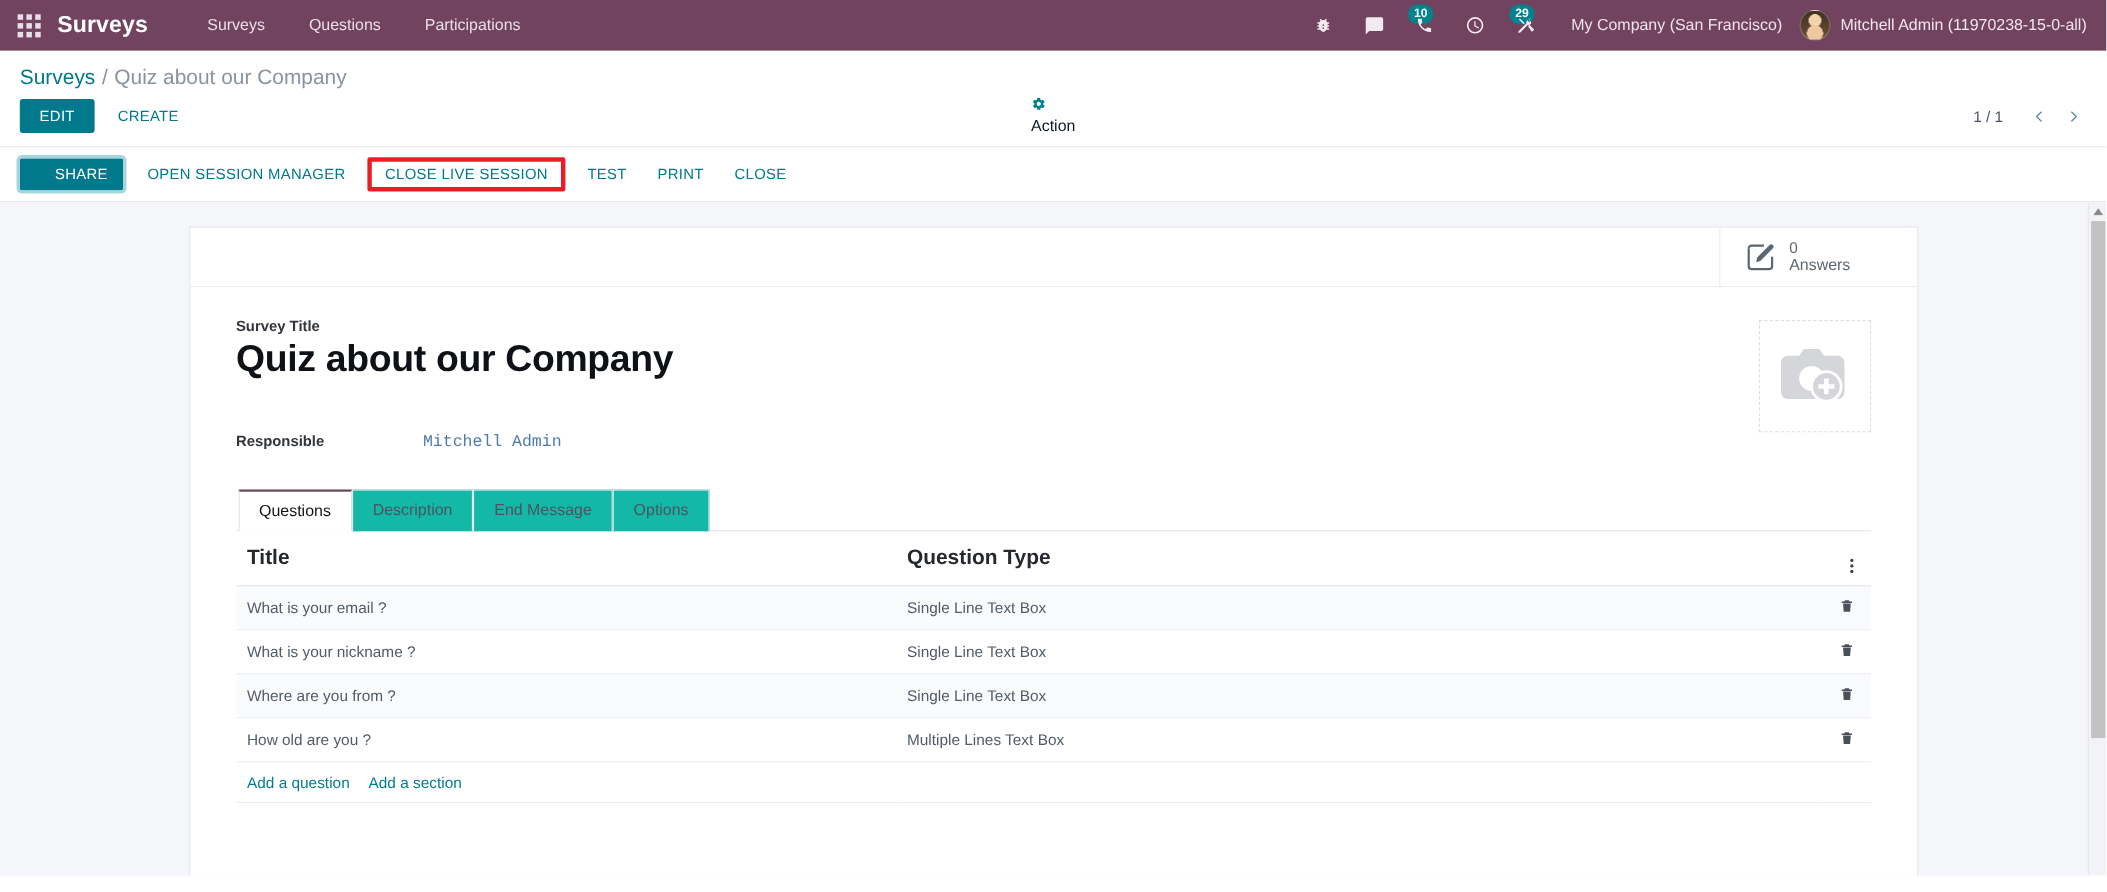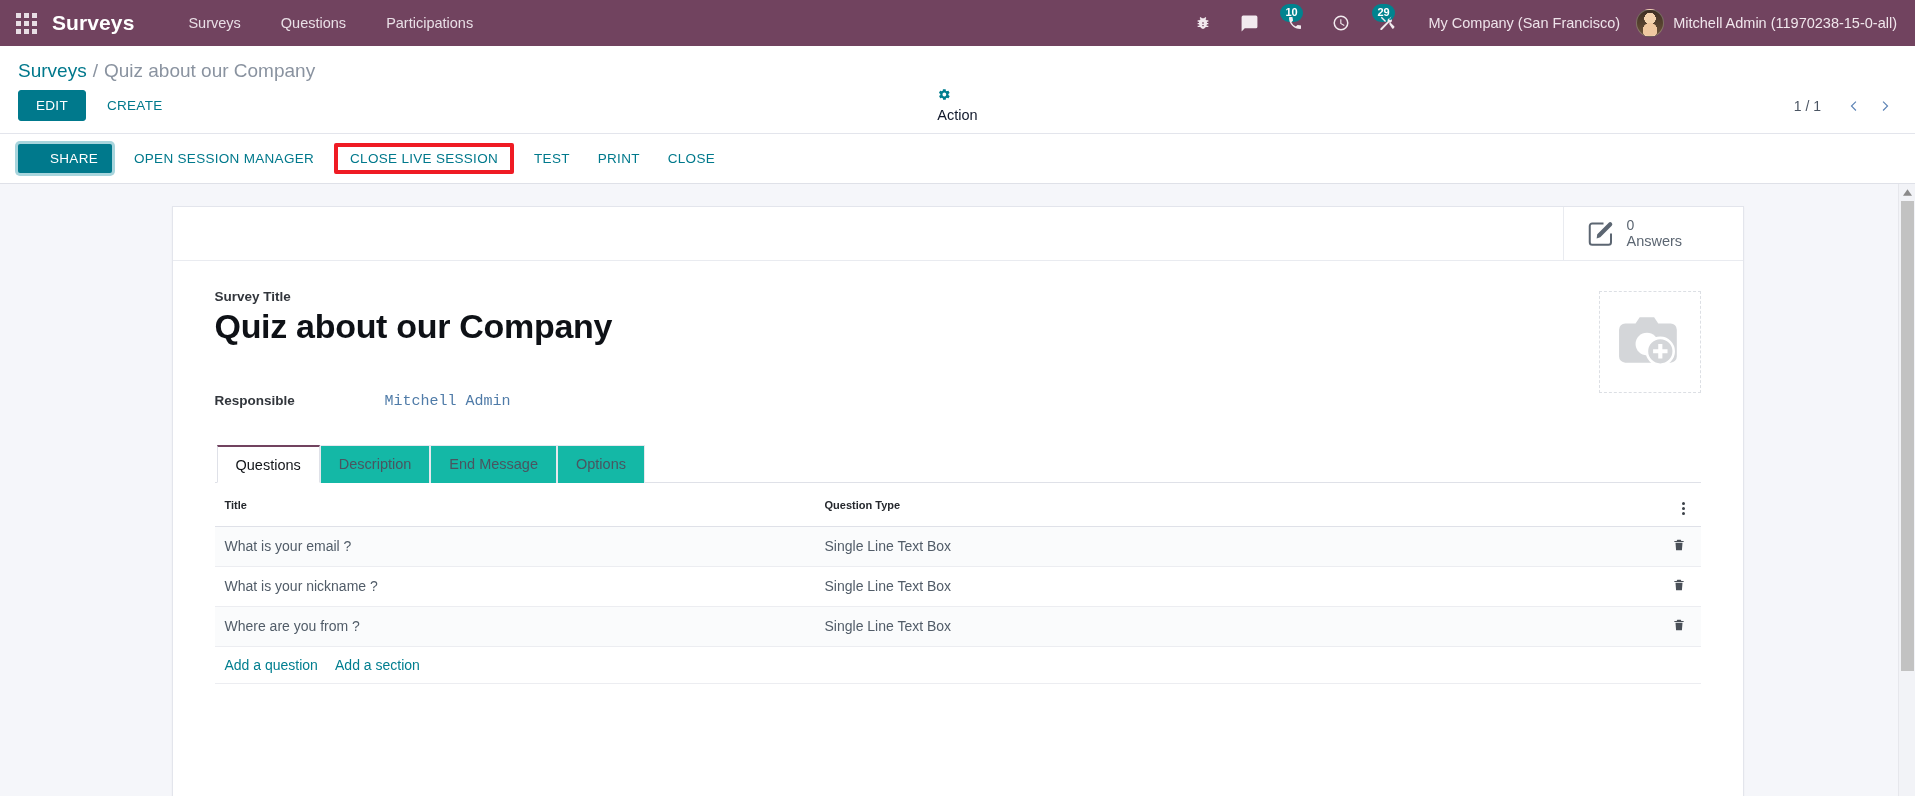--- a/index.html
+++ b/index.html
@@ -314,21 +314,21 @@
     border: 1px solid #dfe1e8;
     border-bottom: 1px solid #ffffff;
     border-top: 2px solid #71435f;
     font-weight: 400;
   }
 
   
   table.o-list { width: 100%; border-collapse: collapse; }
   table.o-list th {
     text-align: left;
-    font-size: 11px;
+    font-size: 19px;
     font-weight: bold;
     color: #25282d;
     padding: 12px 8px 11px 10px;
     border-bottom: 1px solid #dfe1e8;
     background: #ffffff;
   }
   table.o-list th.col-title { width: 600px; }
   table.o-list th.col-opt { width: 46px; text-align: right; padding-right: 16px; }
   table.o-list td {
     font-size: 14px;
@@ -570,20 +570,31 @@
               <td>Where are you from ?</td>
               <td>Single Line Text Box</td>
               <td class="cell-trash">
                 <span class="trash-btn">
                   <svg width="14" height="16" viewBox="0 0 24 24" fill="#4a5058">
                       <path d="M9 3h6l1 2h4v2H4V5h4zM6 8h12l-1 13H7z"></path>
                     </svg>
                 </span>
               </td>
             </tr>
+            <tr>
+              <td>How old are you ?</td>
+              <td>Multiple Lines Text Box</td>
+              <td class="cell-trash">
+                <span class="trash-btn">
+                  <svg width="14" height="16" viewBox="0 0 24 24" fill="#4a5058">
+                      <path d="M9 3h6l1 2h4v2H4V5h4zM6 8h12l-1 13H7z"></path>
+                    </svg>
+                </span>
+              </td>
+            </tr>
             <tr class="add-row">
               <td colspan="3">
                 <span class="add-link">Add a question</span>
                 <span class="add-link">Add a section</span>
               </td>
             </tr>
           </tbody>
         </table>
       </div>
     </div>

